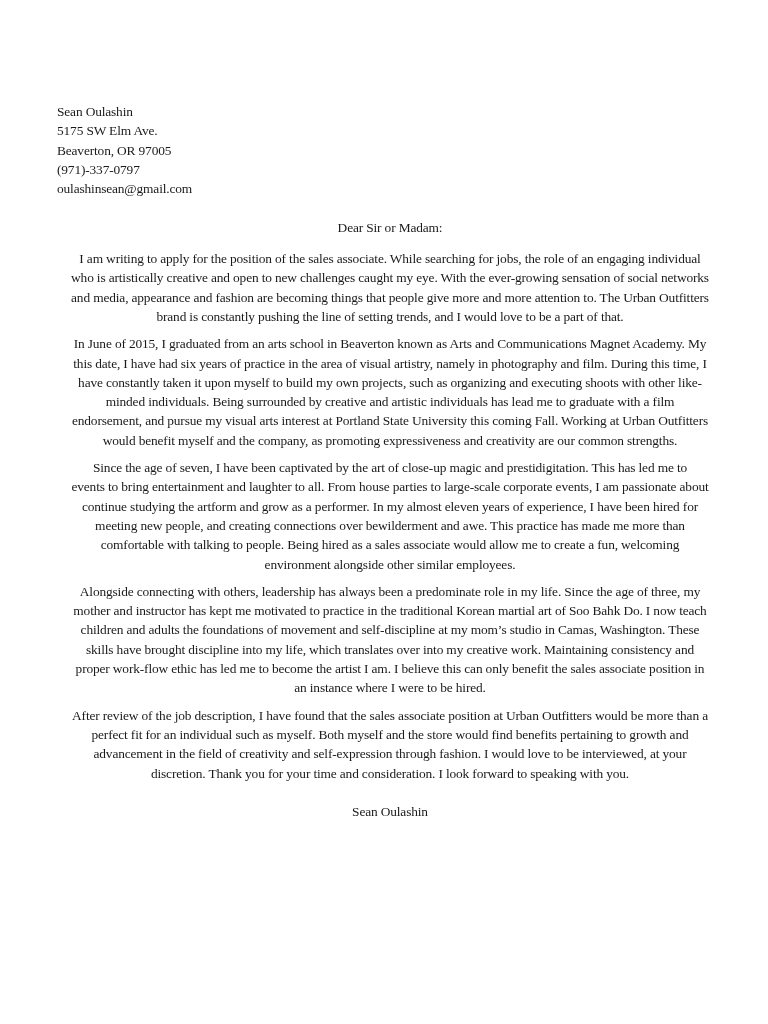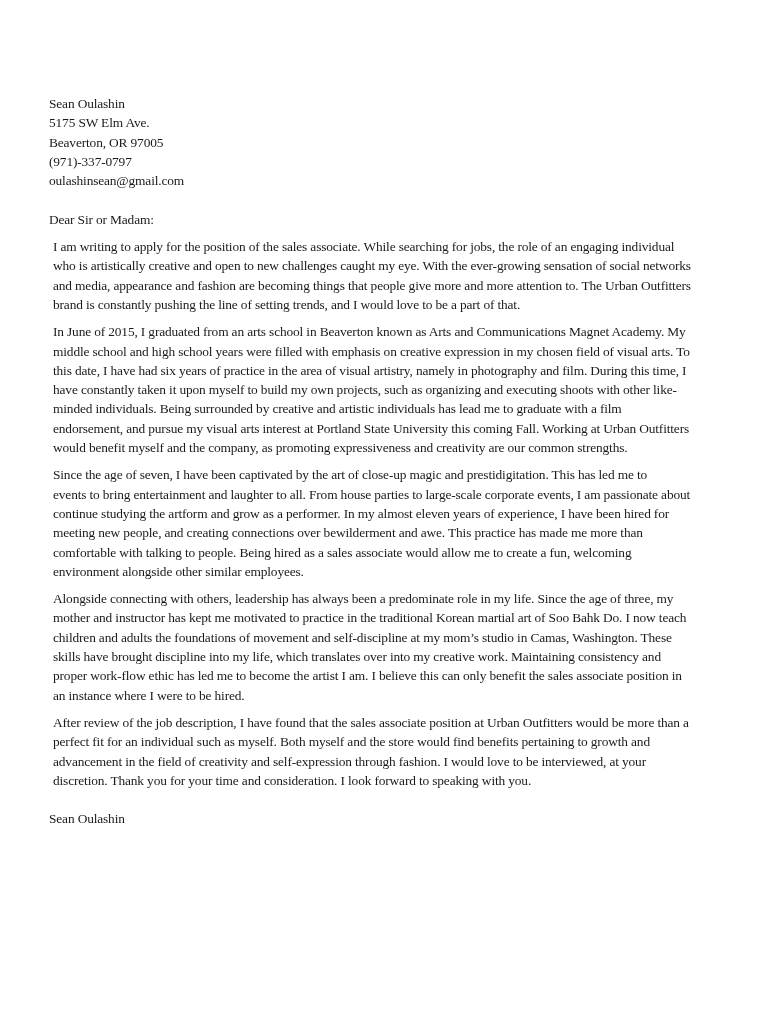--- a/index.html
+++ b/index.html
@@ -18,22 +18,22 @@
       left: 45px;
       top: 90px;
       width: 690px;
       font-family: "Liberation Serif", "DejaVu Serif", serif;
       font-size: 13.4px;
       line-height: 19.3px;
       color: #1a1a1a;
       letter-spacing: -0.15px;
     }
     .line { display: block; white-space: nowrap; }
-    .block { margin: 4px; }
-    .gap { margin-top: 19.3px; }
+    .block { margin: 12px; }
+    .gap { margin-top: 19.3px; text-align: center; }
     .para { margin: 8px; }
   </style>
 </head>
 <body>
 
 <div class="page">
 
   <div class="block">
     <span class="line">Sean Oulashin</span>
     <span class="line">5175 SW Elm Ave.</span>
@@ -48,21 +48,20 @@
 
   <div class="para gap">
     <span class="line">I am writing to apply for the position of the sales associate. While searching for jobs, the role of an engaging individual</span>
     <span class="line">who is artistically creative and open to new challenges caught my eye. With the ever-growing sensation of social networks</span>
     <span class="line">and media, appearance and fashion are becoming things that people give more and more attention to.  The Urban Outfitters</span>
     <span class="line">brand is constantly pushing the line of setting trends, and I would love to be a part of that.</span>
   </div>
 
   <div class="para gap">
     <span class="line">In June of 2015, I graduated from an arts school in Beaverton known as Arts and Communications Magnet Academy. My</span>
-    <span class="line">middle school and high school years were filled with emphasis on creative expression in my chosen field of visual arts. To</span>
     <span class="line">this date, I have had six years of practice in the area of visual artistry, namely in photography and film. During this time, I</span>
     <span class="line">have constantly taken it upon myself to build my own projects, such as organizing and executing shoots with other like-</span>
     <span class="line">minded individuals. Being surrounded by creative and artistic individuals has lead me to graduate with a film</span>
     <span class="line">endorsement, and pursue my visual arts interest at Portland State University this coming Fall. Working at Urban Outfitters</span>
     <span class="line">would benefit myself and the company, as promoting expressiveness and creativity are our common strengths.</span>
   </div>
 
   <div class="para gap">
     <span class="line">Since the age of seven, I have been captivated by the art of close-up magic and prestidigitation. This has led me to</span>
     <span class="line">events to bring entertainment and laughter to all. From house parties to large-scale corporate events, I am passionate about</span>

